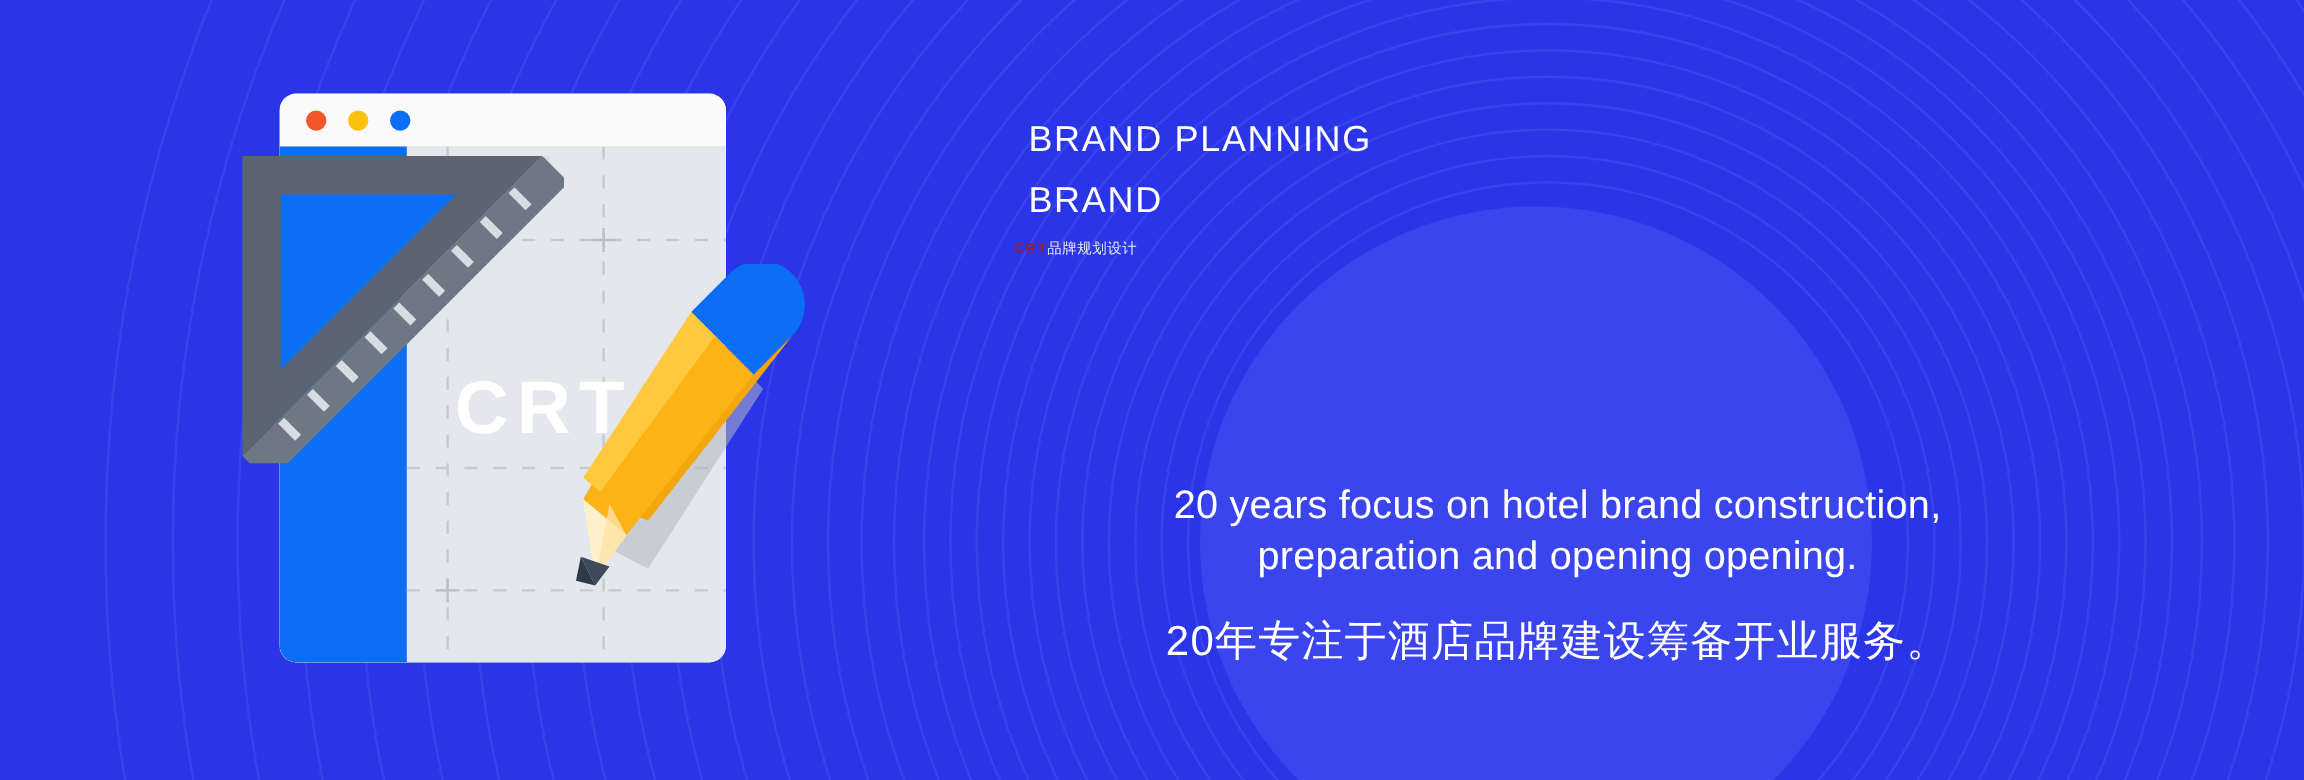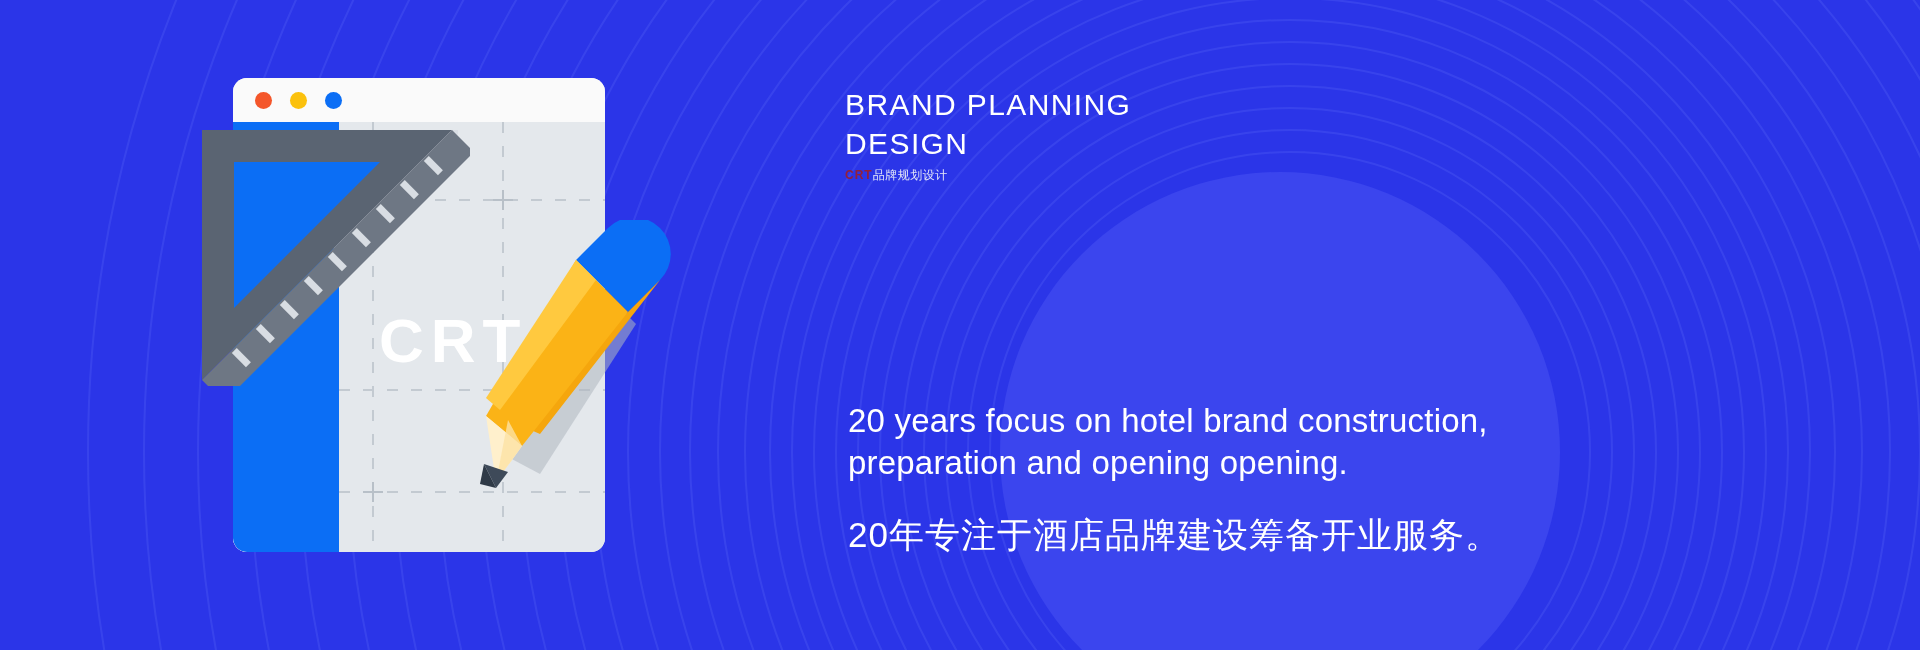--- a/index.html
+++ b/index.html
@@ -129,41 +129,42 @@
     left: 845px;
     top: 85px;
     width: 700px;
   }
   .headline {
     color: #ffffff;
     font-size: 30px;
     line-height: 1.3;
     letter-spacing: 1.4px;
     font-weight: 400;
-    margin: 0;
+    margin: 12px;
   }
   .subhead {
     margin: 4px 0 0 0;
     font-size: 12px;
     line-height: 1.4;
     color: #e6e8f7;
     font-weight: 400;
     letter-spacing: .5px;
   }
   .subhead .crt-red {
     color: #93203a;
     font-weight: 700;
     letter-spacing: 1px;
   }
 
   .tagline-block {
     position: absolute;
     left: 848px;
     top: 400px;
     width: 900px;
+    text-align: center;
   }
   .tagline-en {
     margin: 0;
     color: #ffffff;
     font-size: 33px;
     line-height: 1.27;
     font-weight: 400;
     letter-spacing: .2px;
   }
   .tagline-cn {
@@ -298,21 +299,21 @@
         <path d="M 30 200 L 44 226 L 18 262 Z" fill="#fde2a4" opacity="0.8"></path>
 
         <path d="M 6 244 L 30 252 L 18 268 Z" fill="#3e4a59"></path>
         <path d="M 6 244 L 18 268 L 2 264 Z" fill="#2f3a47"></path>
       </svg>
     </div>
   </div>
 
   <div class="headline-block">
     <div class="headline">BRAND PLANNING</div>
-    <div class="headline">DESIGN</div>
+    <div class="headline">BRAND</div>
     <div class="subhead">
       <span class="crt-red">CRT</span><span>品牌规划设计</span>
     </div>
   </div>
 
   <div class="tagline-block">
     <div class="tagline-en">20 years focus on hotel brand construction,</div>
     <div class="tagline-en">preparation and opening opening.</div>
     <div class="tagline-cn">20年专注于酒店品牌建设筹备开业服务。</div>
   </div>

